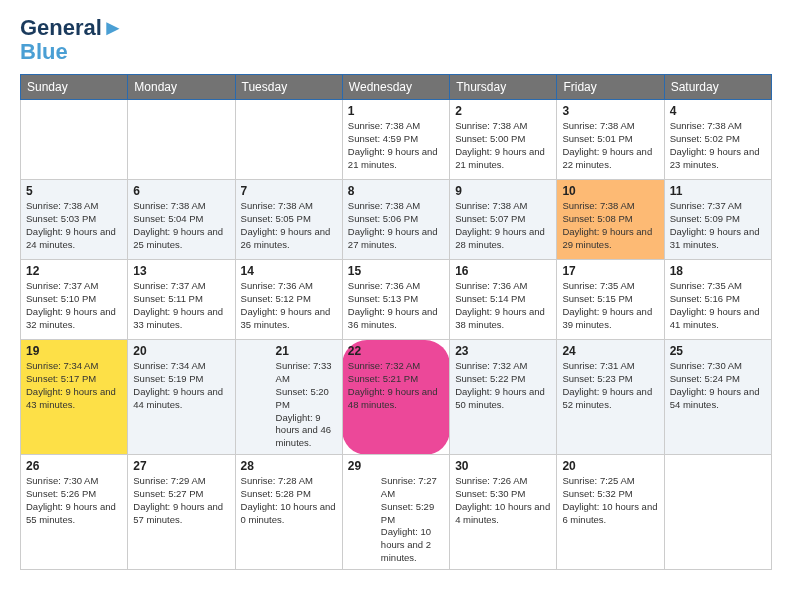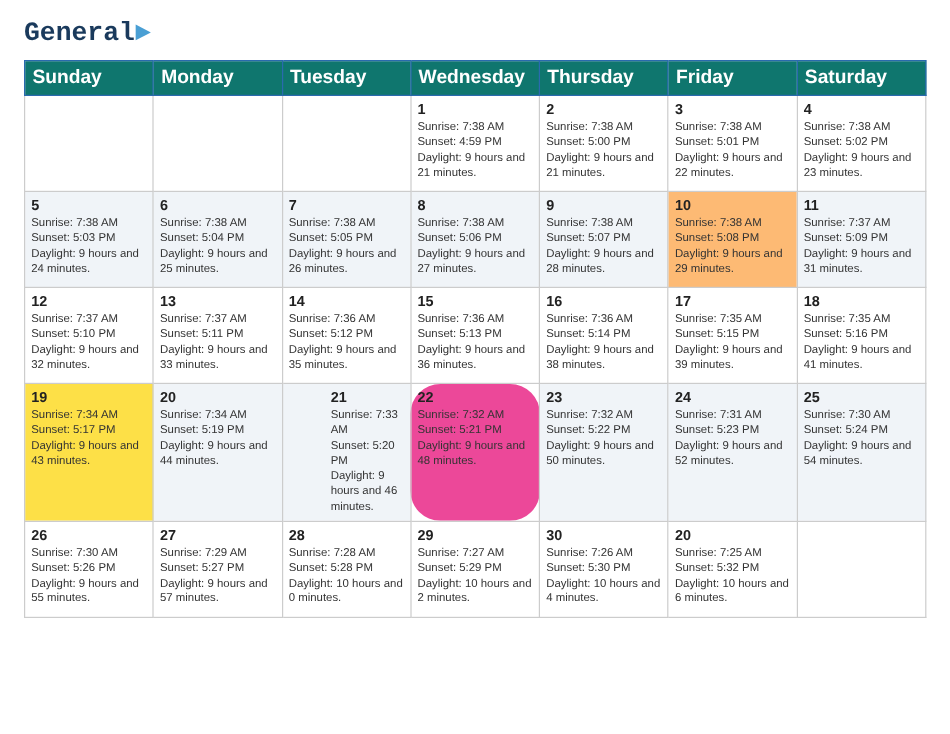--- a/index.html
+++ b/index.html
@@ -17,21 +17,20 @@
     }
     .header {
       display: flex;
       justify-content: space-between;
       align-items: flex-start;
       margin-bottom: 10px;
     }
     .logo {
       display: flex;
       align-items: center;
-      font-family: Liberation Mono, monospace;
     }
     .logo-text {
       font-size: 22px;
       font-weight: bold;
       color: #1a3a5c;
       line-height: 1.1;
     }
     .logo-text span {
       color: #4a9fd4;
     }
@@ -47,24 +46,24 @@
       font-size: 14px;
       color: #333;
       margin-top: 2px;
     }
     .calendar {
       width: 100%;
       border-collapse: collapse;
       border: 1px solid #ccc;
     }
     .calendar th {
-      background: #0f766e;
+      background: #737373;
       color: #fff;
-      font-size: 16px;
-      font-weight: bold;
+      font-size: 12px;
+      font-weight: normal;
       padding: 5px 6px;
       text-align: left;
       border: 1px solid #2a6aae;
     }
     .calendar td {
       border: 1px solid #ccc;
       vertical-align: top;
       padding: 4px 5px;
       width: calc(100% / 7);
       min-height: 80px;
@@ -92,20 +91,21 @@
 </head>
 <body>
 
 <div class="page">
   <div class="header">
     <div class="logo">
       <div>
         <div style="display:flex;align-items:center;">
           <span class="logo-text">General<span>►</span></span>
         </div>
+        <div style="font-size:22px;font-weight:bold;color:#4a9fd4;line-height:1.1;">Blue</div>
       </div>
     </div>
     <div class="title-block">
       <div class="month-title"></div>
       <div class="location-title"></div>
     </div>
   </div>
 
   <table class="calendar">
     <thead>
@@ -295,21 +295,21 @@
 Daylight: 9 hours and 57 minutes.</div>
           </td>
           <td>
             <div class="day-number">28</div>
             <div class="day-info" style="white-space: pre-line;">Sunrise: 7:28 AM
 Sunset: 5:28 PM
 Daylight: 10 hours and 0 minutes.</div>
           </td>
           <td>
             <div class="day-number">29</div>
-            <div class="day-info" style="white-space: pre-line;">Sunrise: 7:27 AM
+            <div class="day-info" style="white-space: pre-line; margin-left: 33px;">Sunrise: 7:27 AM
 Sunset: 5:29 PM
 Daylight: 10 hours and 2 minutes.</div>
           </td>
           <td>
             <div class="day-number">30</div>
             <div class="day-info" style="white-space: pre-line;">Sunrise: 7:26 AM
 Sunset: 5:30 PM
 Daylight: 10 hours and 4 minutes.</div>
           </td>
           <td>

